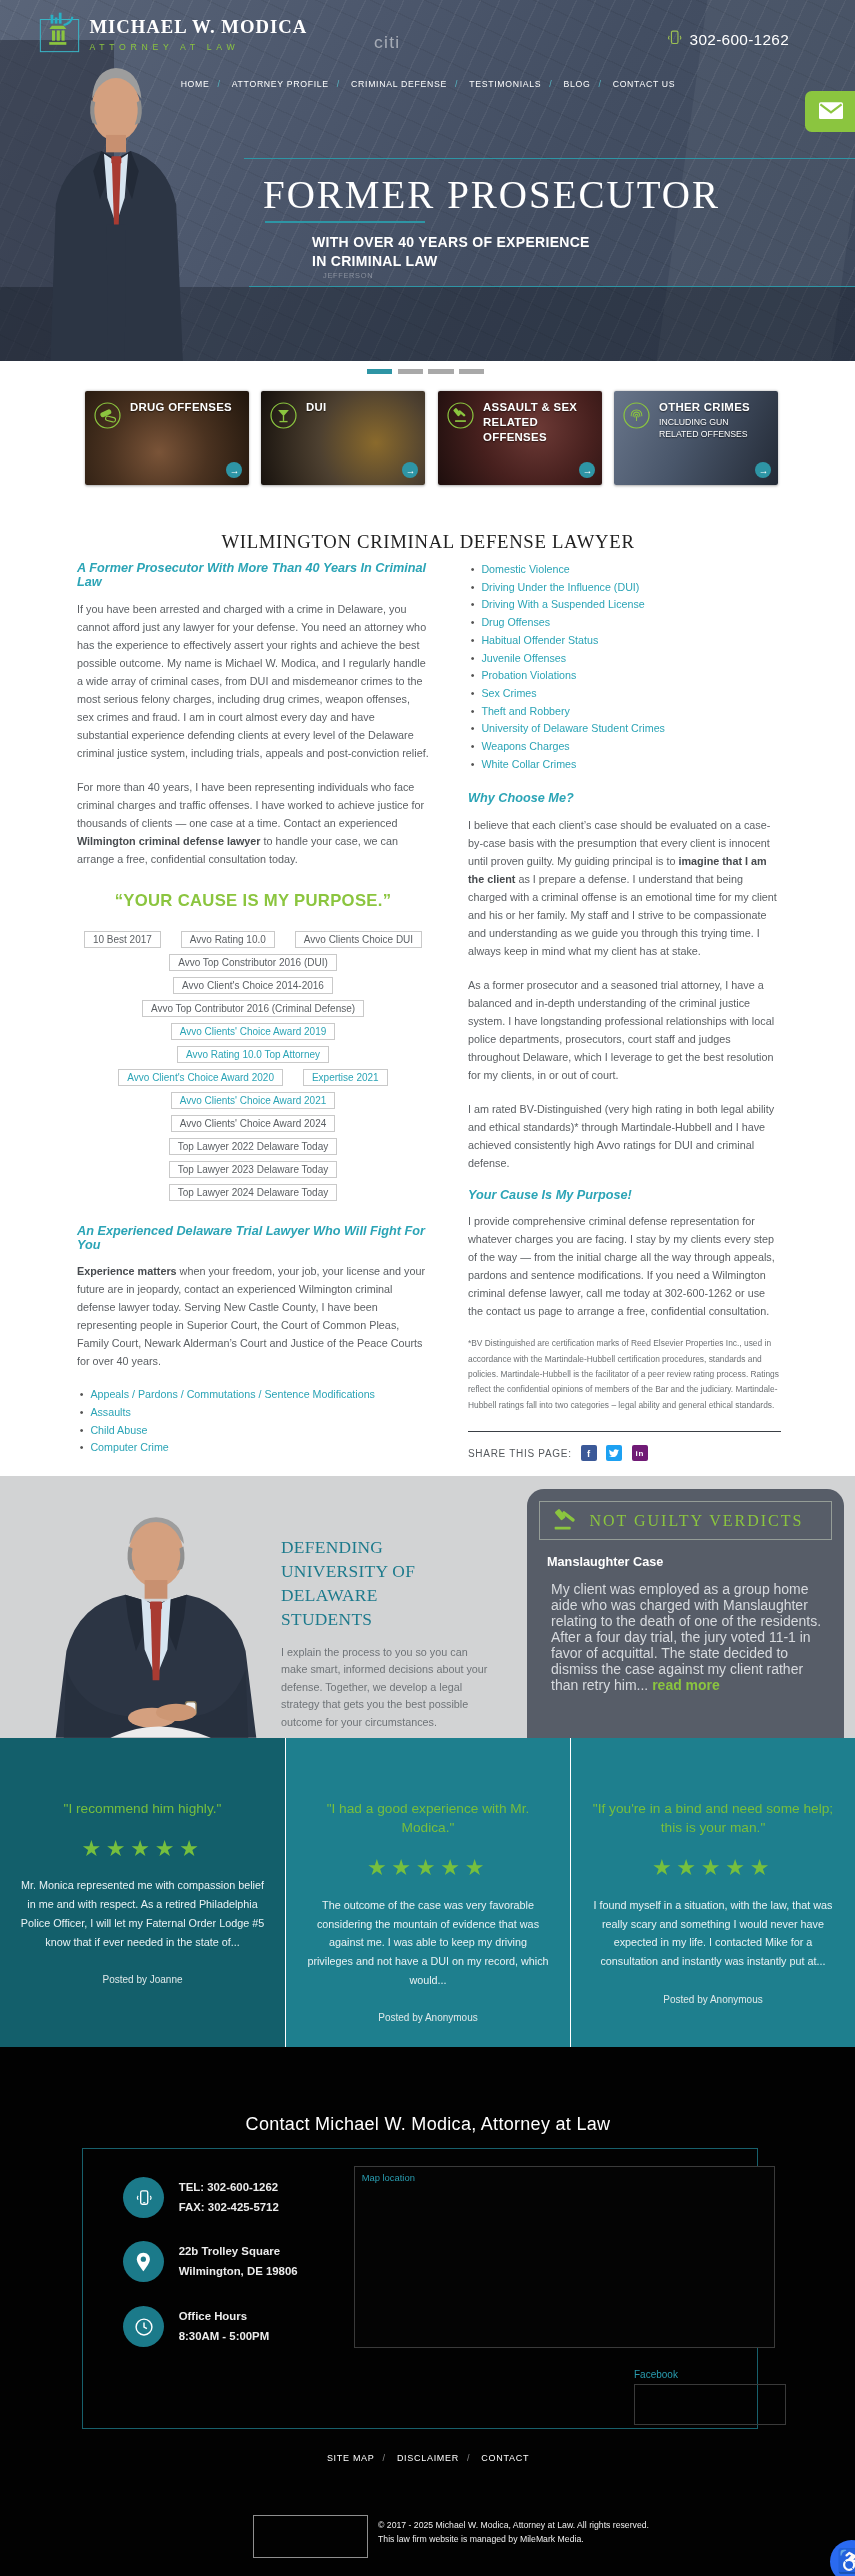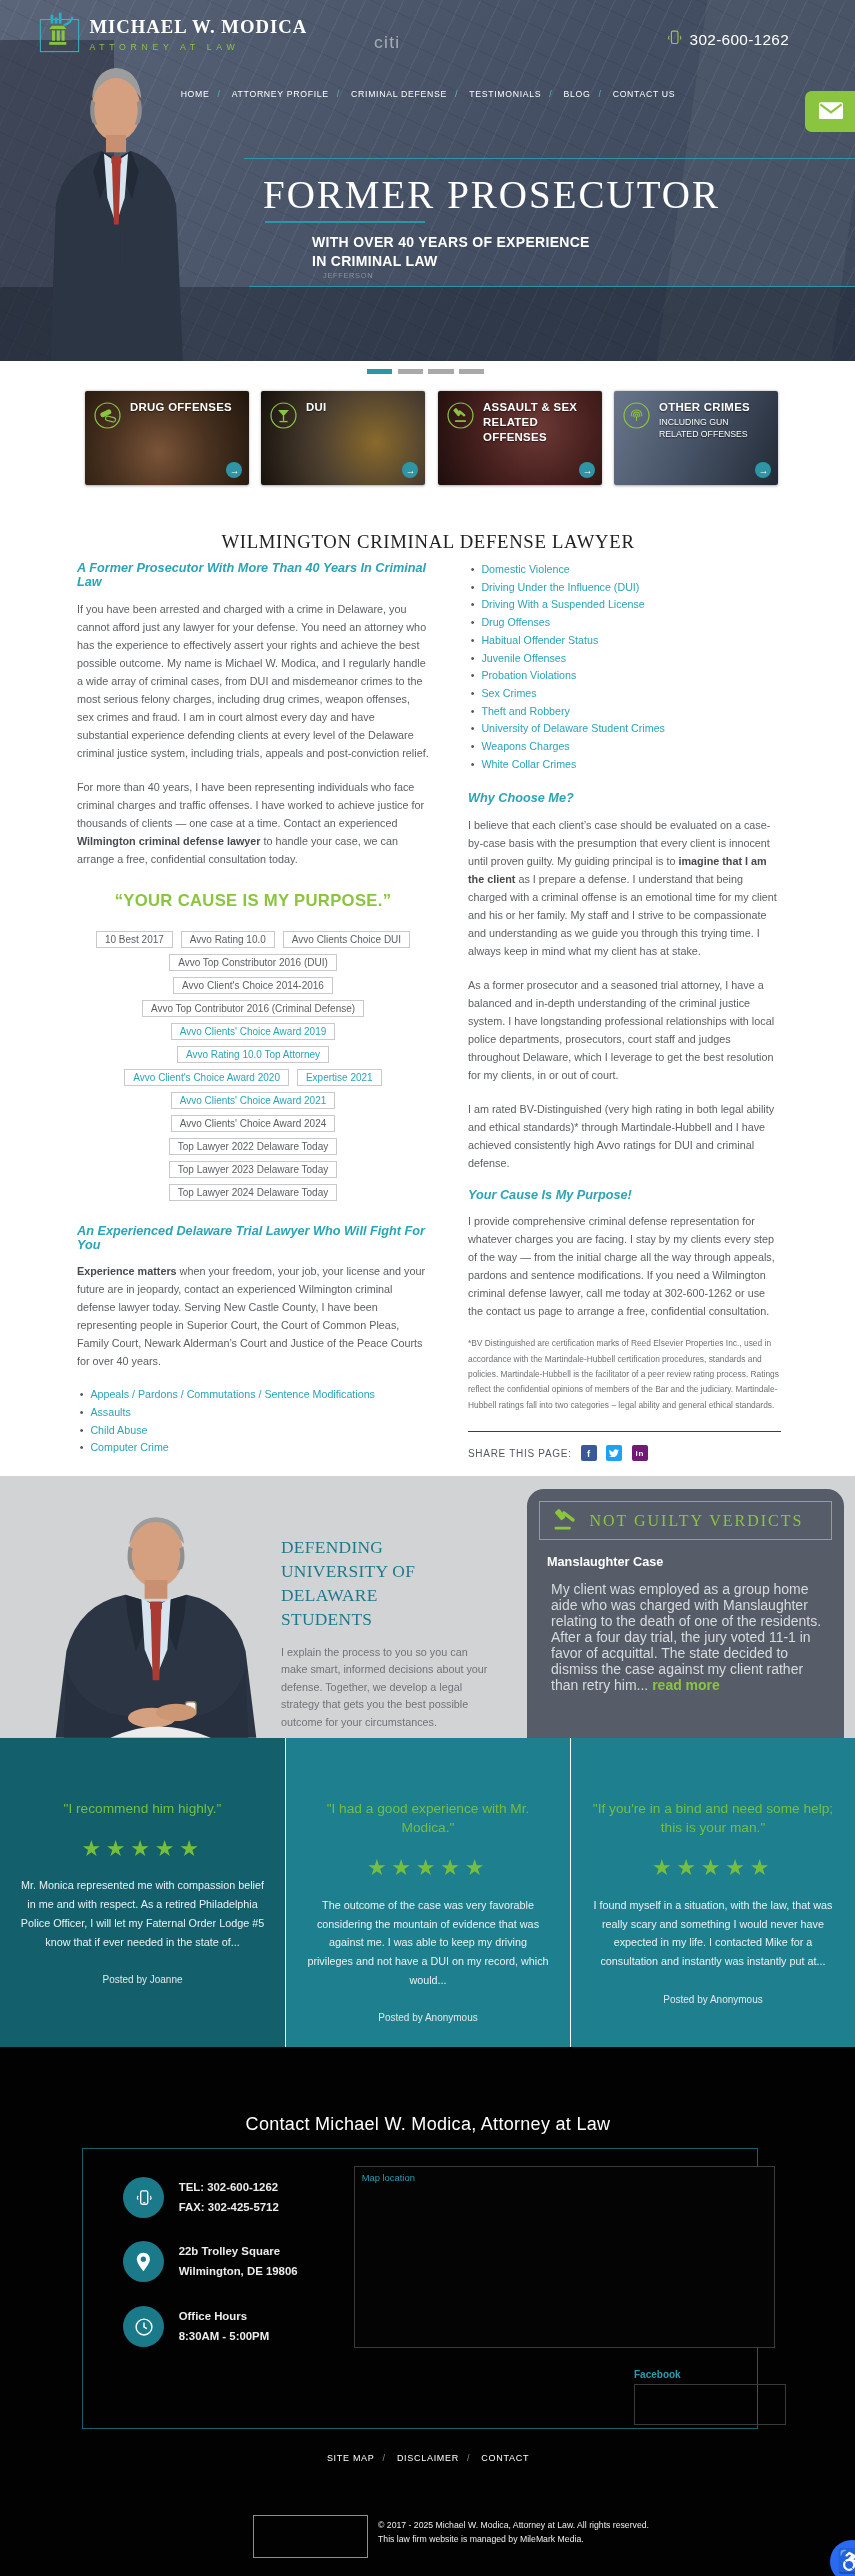--- a/index.html
+++ b/index.html
@@ -16,21 +16,21 @@
   .banner .bldg{position:absolute;left:0;top:40px;width:114px;height:321px;background:rgba(30,36,48,.45);}
   .banner .bldg2{position:absolute;right:0;top:0;width:174px;height:361px;background:rgba(255,255,255,.05);transform:skewX(-8deg);}
   .photo-label{position:absolute;color:rgba(255,255,255,.5);font-size:17.4px;letter-spacing:1.3px;}
   .photo-label.small{font-size:7.4px;letter-spacing:0.7px;color:rgba(255,255,255,.35);}
   .hero-darkband{position:absolute;left:0;top:287px;width:856px;height:74px;background:rgba(15,20,30,.34);}
 
   .logo{position:absolute;left:39px;top:12px;display:flex;align-items:center;gap:9.4px;cursor:pointer;}
   .logo-text .t1{color:#fff;font-family:"Liberation Serif",serif;font-weight:bold;font-size:18.7px;letter-spacing:1px;}
   .logo-text .t2{color:#8bc53f;font-size:8.7px;letter-spacing:4.7px;margin-top:4px;}
   .hdr-phone{position:absolute;right:67px;top:29px;display:flex;align-items:center;gap:6px;color:#fff;font-size:15.4px;letter-spacing:0.3px;}
-  .nav{position:absolute;left:0;top:89px;width:856px;text-align:center;font-size:8.7px;letter-spacing:0.7px;color:#fff;}
+  .nav{position:absolute;left:0;top:79px;width:856px;text-align:center;font-size:8.7px;letter-spacing:0.7px;color:#fff;}
   .nav span.item{margin:0 6.7px;cursor:pointer;}
   .nav span.sep{color:#57b7c4;margin:0 1.3px;}
   .email-tab{position:absolute;right:0;top:91px;width:51px;height:41px;background:#8bc53f;border-radius:6.7px 0 0 6.7px;
     display:flex;align-items:center;justify-content:center;cursor:pointer;}
 
   .hero-line-top{position:absolute;left:244px;top:158px;width:612px;height:1.3px;background:#2e95a5;}
   .hero-line-bot{position:absolute;left:249px;top:286px;width:607px;height:1.3px;background:#2e95a5;}
   .hero-title{position:absolute;left:263px;top:172px;color:#fff;font-family:"Liberation Serif",serif;font-size:39px;letter-spacing:2px;}
   .hero-underline{position:absolute;left:265px;top:221px;width:160px;height:2px;background:#2e95a5;}
   .hero-sub{position:absolute;left:312px;top:233px;color:#fff;font-size:14px;font-weight:bold;letter-spacing:0.3px;line-height:18.7px;}
@@ -56,21 +56,21 @@
   
   .content{position:absolute;left:0;top:508px;width:856px;height:968px;background:#fff;overflow:hidden;}
   .h1{margin:23px 0 0;text-align:center;font-family:"Liberation Serif",serif;font-weight:400;font-size:18.7px;letter-spacing:0.7px;color:#222;}
   .col-left{position:absolute;left:77px;top:53px;width:352px;}
   .col-right{position:absolute;left:468px;top:53px;width:313px;}
   .h2-teal{color:#2ba4b6;font-style:italic;font-size:12.7px;font-weight:600;margin:0 0 10.7px;}
   .para{color:#5c6064;font-size:10.8px;line-height:18px;margin:0 0 16px;}
   .para b{color:#474b4f;}
   .quote{color:#8bc53f;font-size:16.7px;font-weight:bold;text-align:center;margin:23px 0 20px;letter-spacing:0.3px;}
   .badges{display:flex;flex-direction:column;align-items:center;gap:6px;margin-bottom:23px;}
-  .badge-row{display:flex;gap:8px;justify-content:center;}
+  .badge-row{display:flex;gap:20px;justify-content:center;}
   .badge{border:0.7px solid #c9c9c9;padding:2px 8px;font-size:10px;color:#5c6064;white-space:nowrap;}
   .badge.teal{color:#2ba4b6;cursor:pointer;}
   ul.teal-list{list-style:none;margin:0 0 17.4px;padding:0;}
   ul.teal-list li{position:relative;padding-left:13.4px;color:#2ba4b6;font-size:10.7px;line-height:17.7px;cursor:pointer;}
   ul.teal-list li::before{content:"•";position:absolute;left:2.7px;color:#555;}
   .disclaimer{color:#6d7174;font-size:8.4px;line-height:15.4px;margin:2.7px 0 17.4px;}
   .share-hr{border:none;border-top:0.7px solid #3a3f45;margin:0 0 13.4px;}
   .share-row{display:flex;align-items:center;gap:9.4px;color:#55595d;font-size:10px;letter-spacing:0.7px;}
   .soc{width:16px;height:16px;border-radius:2px;color:#fff;font-weight:bold;font-size:9.4px;display:flex;align-items:center;justify-content:center;cursor:pointer;}
   .soc.fb{background:#3b5998;}
@@ -106,21 +106,21 @@
   
   .contact{position:absolute;left:0;top:2047px;width:856px;height:529px;background:#020202;color:#fff;overflow:hidden;}
   .contact-h{position:absolute;left:0;top:67px;width:856px;text-align:center;font-size:18px;font-weight:400;letter-spacing:0.3px;}
   .cbox{position:absolute;left:82px;top:101px;width:676px;height:281px;border:0.7px solid #17606c;}
   .crow{position:absolute;left:40px;display:flex;align-items:center;gap:14.7px;}
   .crow .circ{width:41px;height:41px;border-radius:50%;background:#1b7a8a;display:flex;align-items:center;justify-content:center;flex:none;}
   .crow .txt{font-size:11.4px;line-height:19.4px;color:#ececec;font-weight:bold;}
   .map{position:absolute;left:271px;top:17.4px;width:421px;height:182px;background:#040404;border:0.7px solid #3a3a3a;padding:4px 6.7px;}
   .map a{color:#2a9db0;font-size:9.4px;text-decoration:none;cursor:pointer;}
   .fb-widget{position:absolute;left:551px;top:219px;width:154px;}
-  .fb-widget .fbl{color:#2a9db0;font-size:10px;cursor:pointer;font-weight:bold;}
+  .fb-widget .fbl{color:#2a9db0;font-size:10px;cursor:pointer;}
   .fb-widget .fbbox{margin-top:4px;width:152px;height:41px;border:0.7px solid #3a3a3a;}
   .footer-links{position:absolute;left:0;top:406px;width:856px;text-align:center;font-size:9px;letter-spacing:0.7px;}
   .footer-links span.item{margin:0 8px;cursor:pointer;}
   .footer-links span.sep{color:#8a8a8a;}
   .flogo{position:absolute;left:253px;top:468px;width:115px;height:43px;border:0.7px solid #8e8e8e;}
   .copy{position:absolute;left:378px;top:471px;font-size:8.7px;line-height:14px;color:#efefef;}
   .a11y{position:absolute;left:830px;top:493px;width:43px;height:43px;border-radius:50%;background:#2a6af0;
     display:flex;align-items:center;justify-content:center;font-size:23px;color:#fff;cursor:pointer;}
 </style>
 </head>

